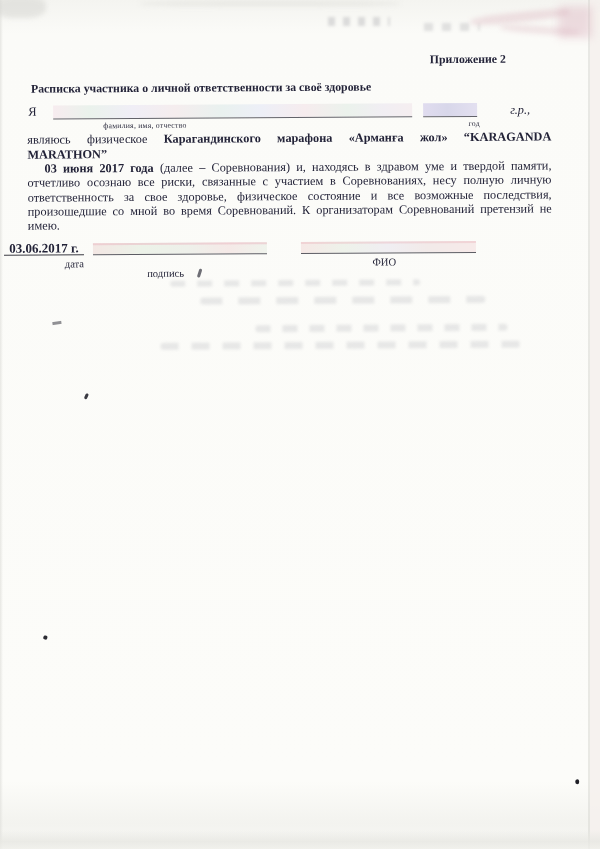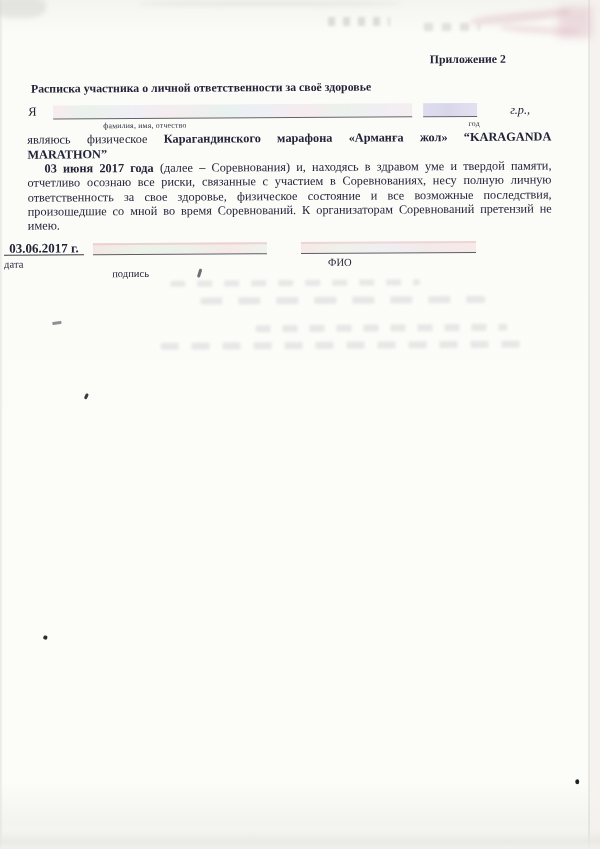--- a/index.html
+++ b/index.html
@@ -53,21 +53,21 @@
     border-bottom:1px solid #5c5c63;
     border-top:2px solid rgba(233,185,194,.55);
     background:linear-gradient(90deg,#f3e7e4 0%,#ecf2e8 28%,#eef0ea 55%,#f5e9e7 78%,#eff3ec 100%);
   }
   .sig-blank-b {
     left:301px; top:242px; width:175px; height:12px;
     border-bottom:1px solid #5c5c63;
     border-top:2px solid rgba(236,190,196,.5);
     background:linear-gradient(90deg,#f6e8e6 0%,#eef2ea 24%,#f0eef2 50%,#f2eae9 72%,#f7eae9 100%);
   }
-  .sig-cap { font-size:10.6px; text-align:left; color:#26263a; }
+  .sig-cap { font-size:10.6px; text-align:right; color:#26263a; }
   .cap-date { left:4px;   top:257px; width:80px; }
   .cap-sign { left:112px; top:267px; width:72px; }
   .cap-fio  { left:328px; top:257px; width:68px; }
 
   
   .ghost {
     height:6px; opacity:.24; filter:blur(1.7px); border-radius:3px;
     background:repeating-linear-gradient(90deg, rgba(108,110,124,.6) 0 15px, rgba(108,110,124,0) 15px 27px);
   }
   .g1 { left:170px; top:280px; width:250px; }

